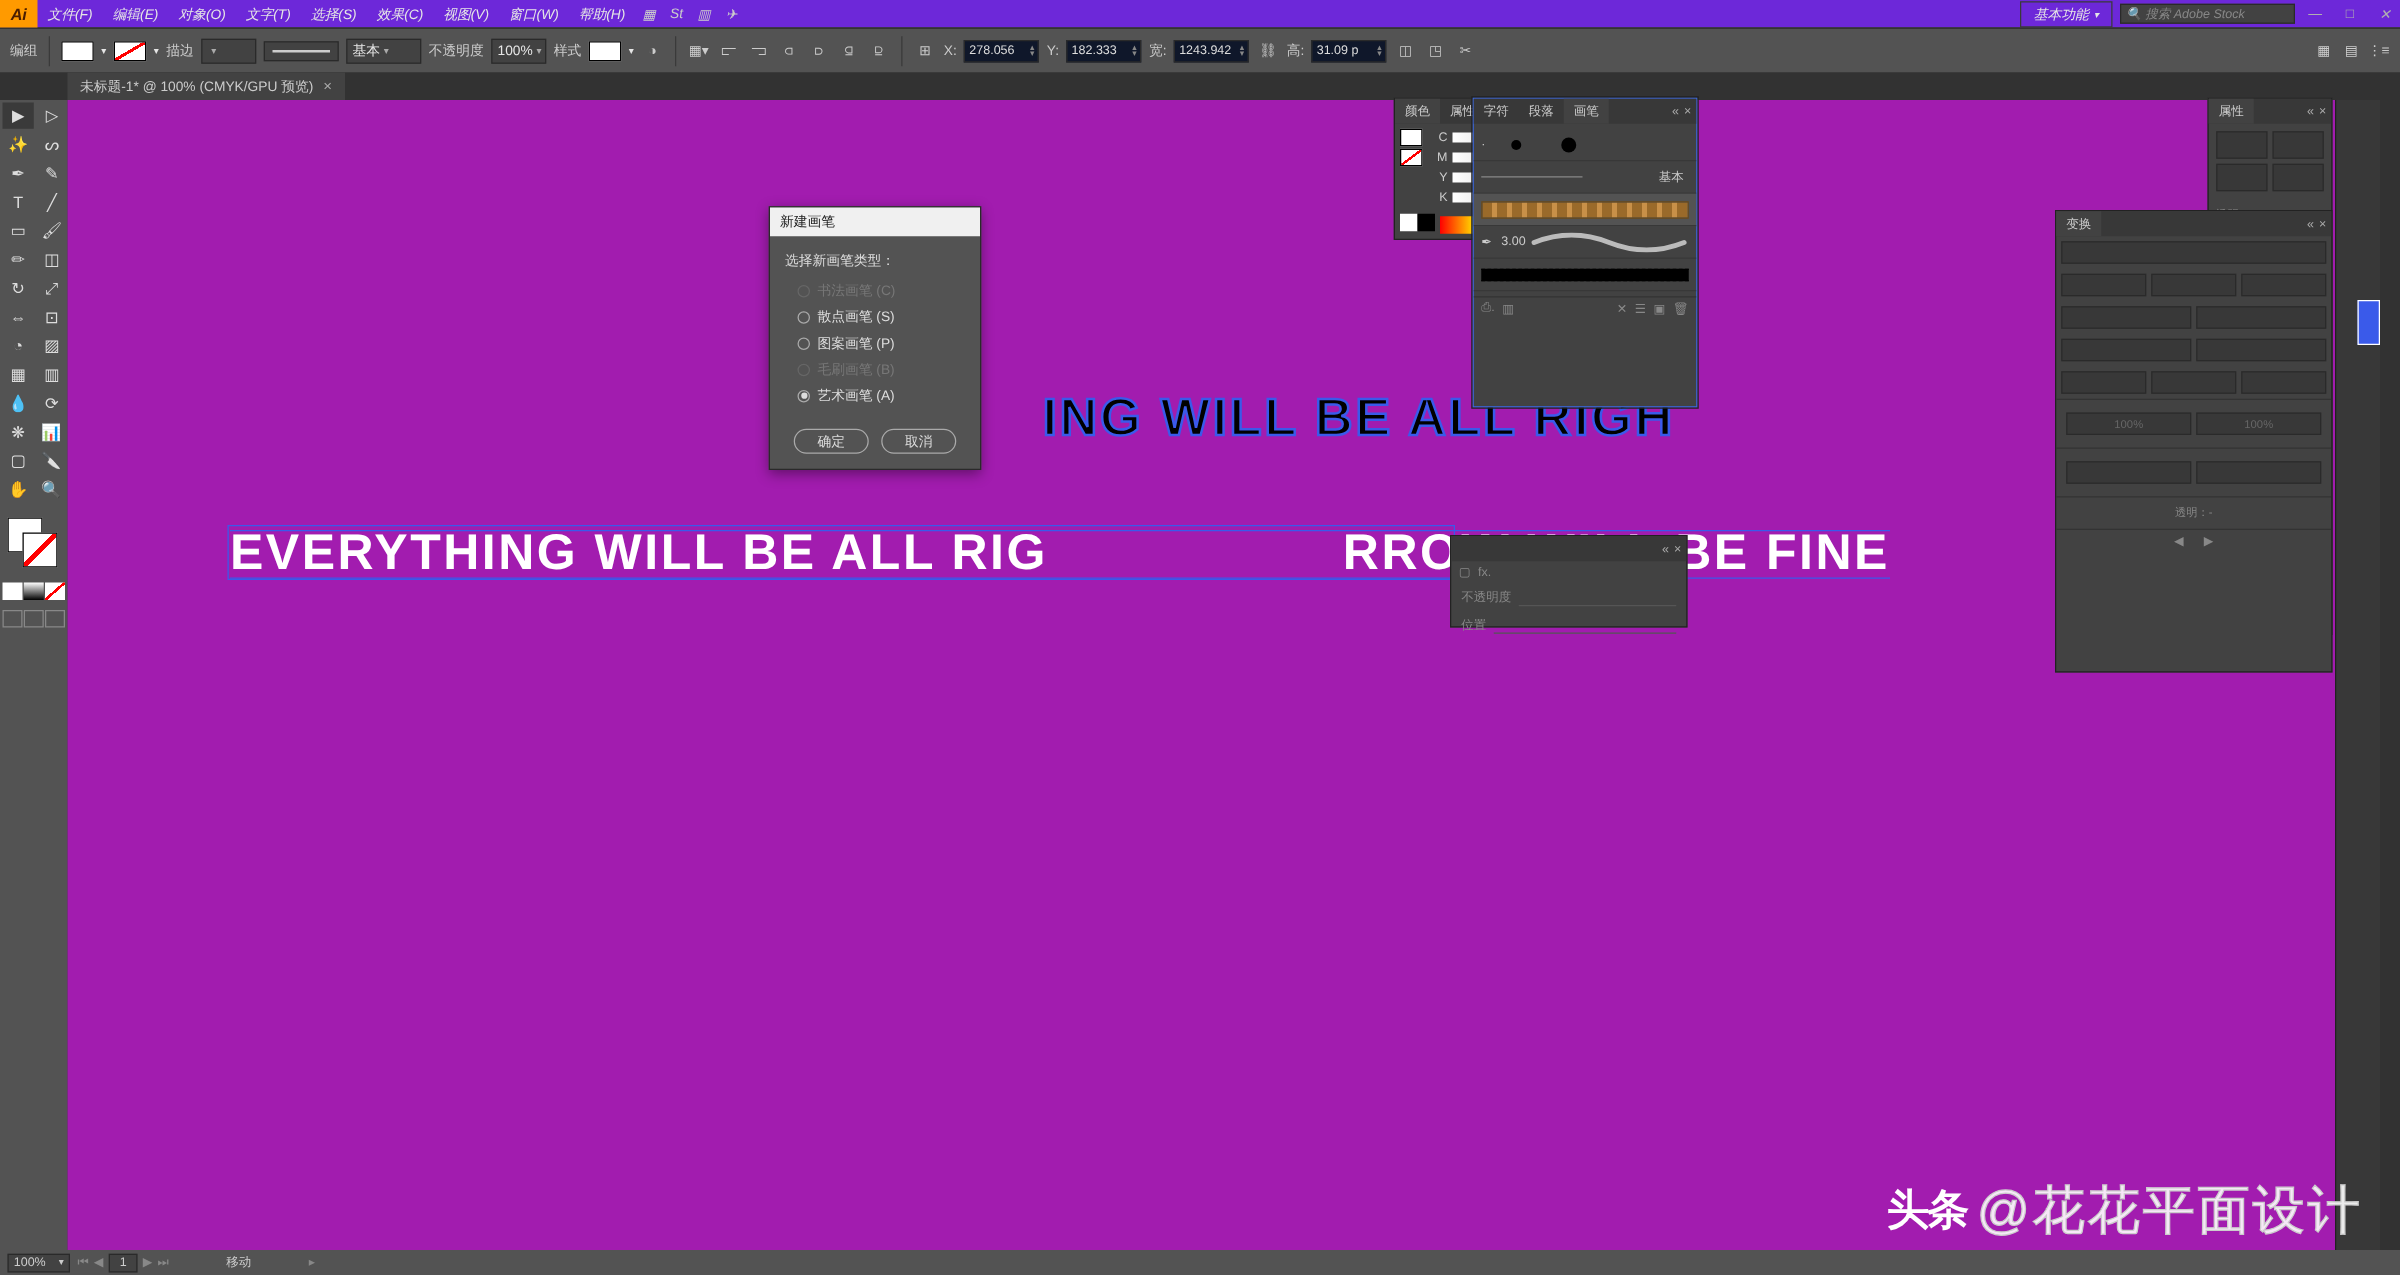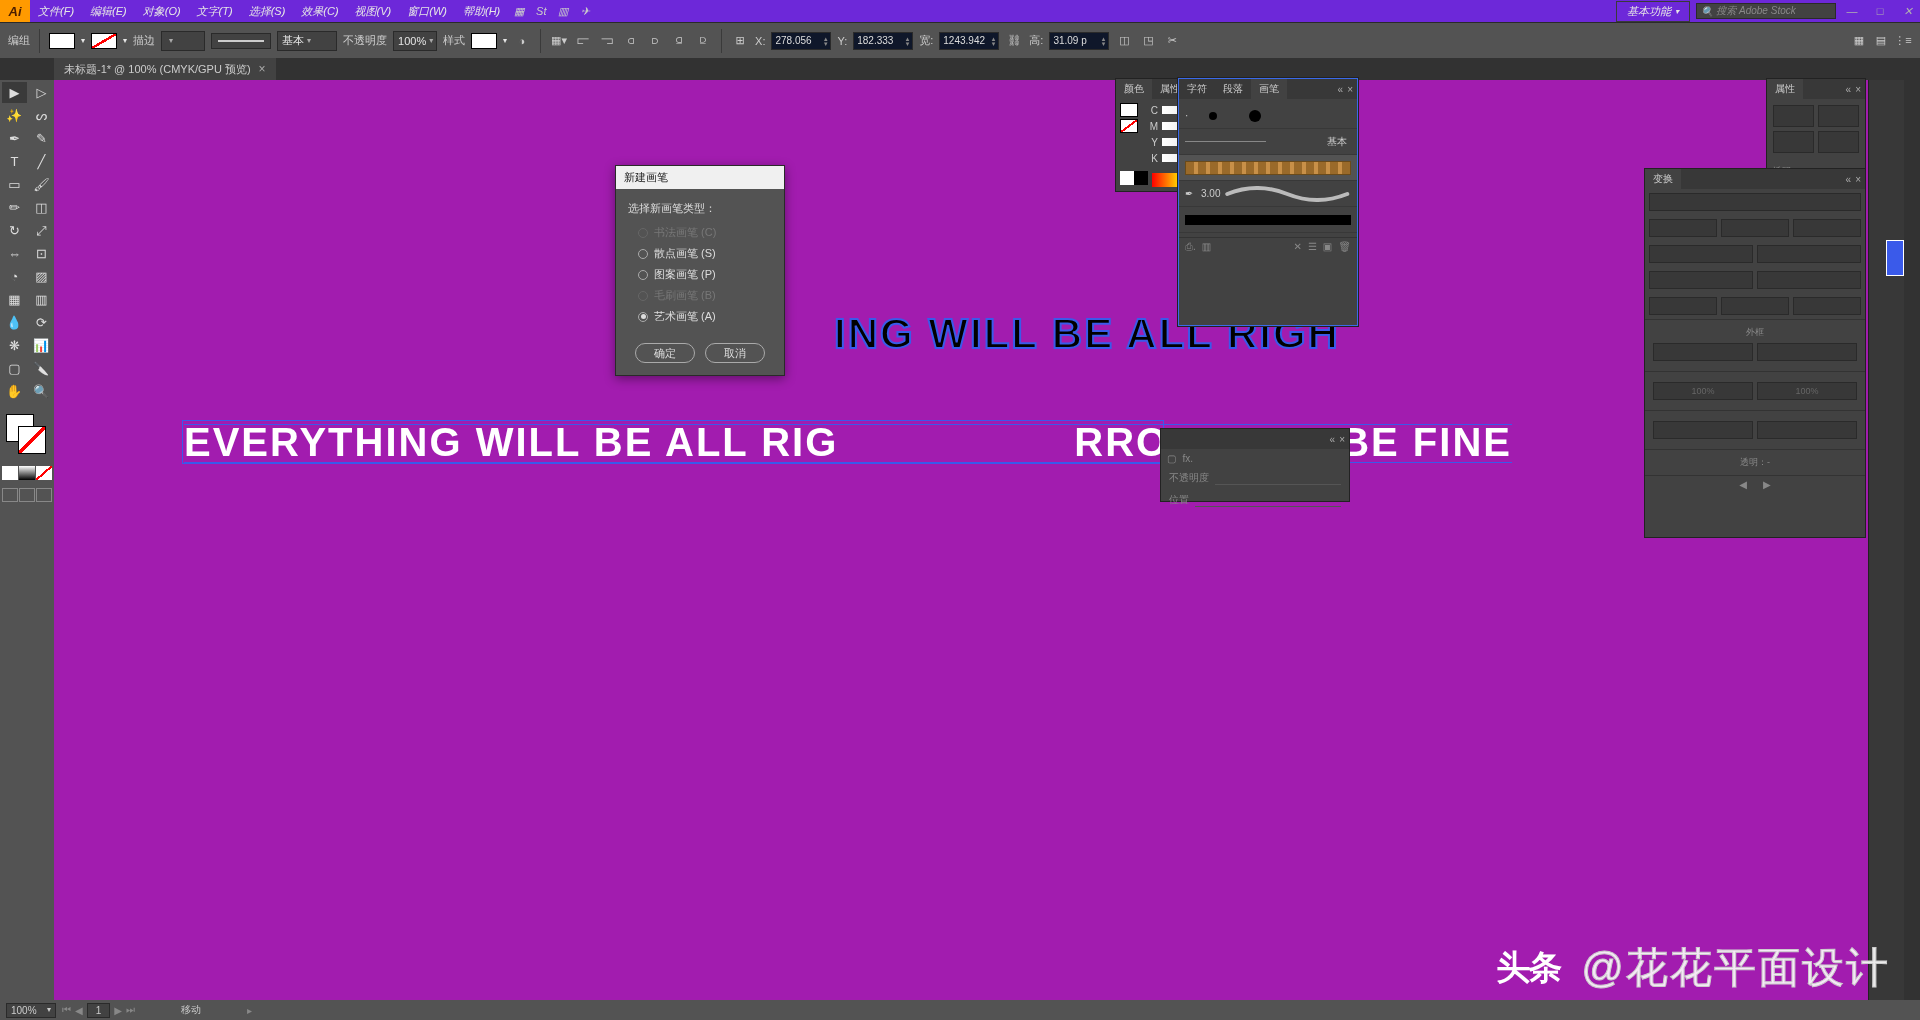--- a/index.html
+++ b/index.html
@@ -122,21 +122,21 @@
 .min-panel .ddv { flex:1; height:14px; border-bottom:1px solid #555; }
 
 
 .status { position:absolute; bottom:0; left:0; right:0; height:20px; background:#535353; display:flex; align-items:center; font-size:10px; color:#ccc; padding:0 6px; gap:6px; }
 .status .zoom { width:50px; background:#424242; border:1px solid #2a2a2a; padding:1px 4px; display:flex; justify-content:space-between; }
 .status .nav { display:flex; gap:4px; align-items:center; }
 .status .nav span { color:#888; }
 .status .artb { background:#424242; border:1px solid #2a2a2a; padding:1px 8px; }
 
 
-.wm { position:absolute; right:30px; bottom:24px; display:flex; align-items:center; gap:21px; color:#fff; }
+.wm { position:absolute; right:30px; bottom:24px; display:flex; align-items:center; gap:8px; color:#fff; }
 .wm .logo { font-size:34px; font-weight:700; letter-spacing:-2px; }
 .wm .txt { font-size:42px; letter-spacing:2px; -webkit-text-stroke:1px #ccc; color:rgba(255,255,255,.9); }
 </style>
 </head>
 <body>
 
 <div class="menubar">
   <div class="logo">Ai</div>
   <div class="mitem">文件(F)</div>
   <div class="mitem">编辑(E)</div>
@@ -467,27 +467,20 @@
   <div class="row">
       <div class="c"></div>
       <div class="c"></div>
     </div>
   <div class="row">
       <div class="c"></div>
       <div class="c"></div>
       <div class="c"></div>
     </div>
   <div class="sect">
-      <div class="slbl">外框</div>
-    <div class="row">
-        <div class="c"></div>
-        <div class="c"></div>
-      </div>
-  </div>
-  <div class="sect">
     <div class="row">
         <div class="c">100%</div>
         <div class="c">100%</div>
       </div>
   </div>
   <div class="sect">
       <div class="row">
         <div class="c"></div>
         <div class="c"></div>
       </div>

